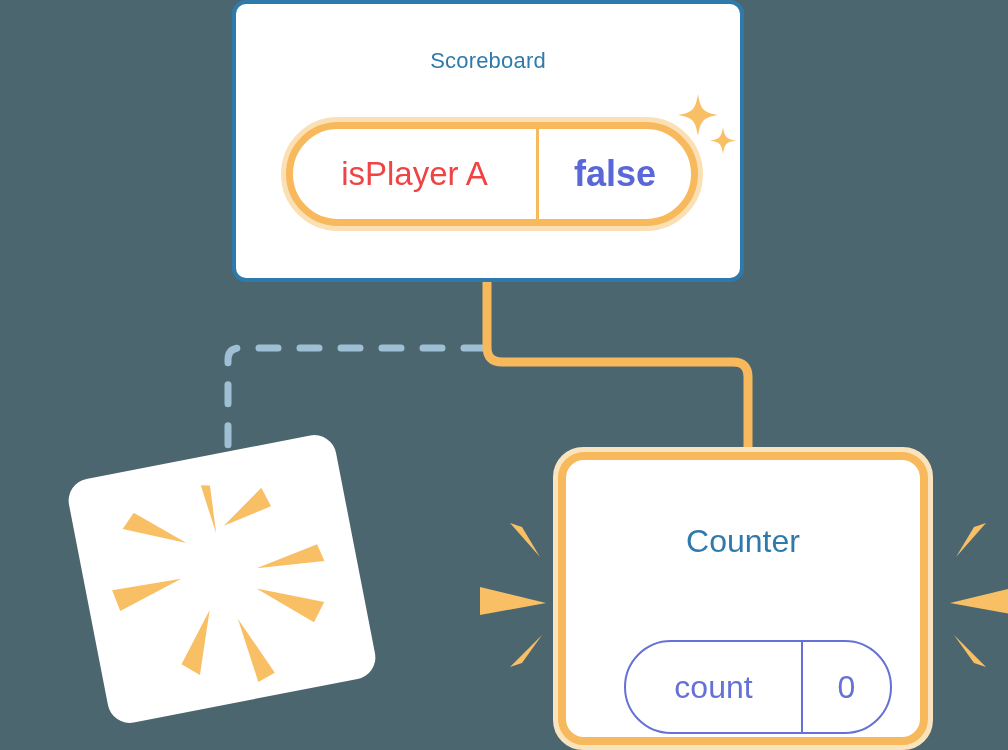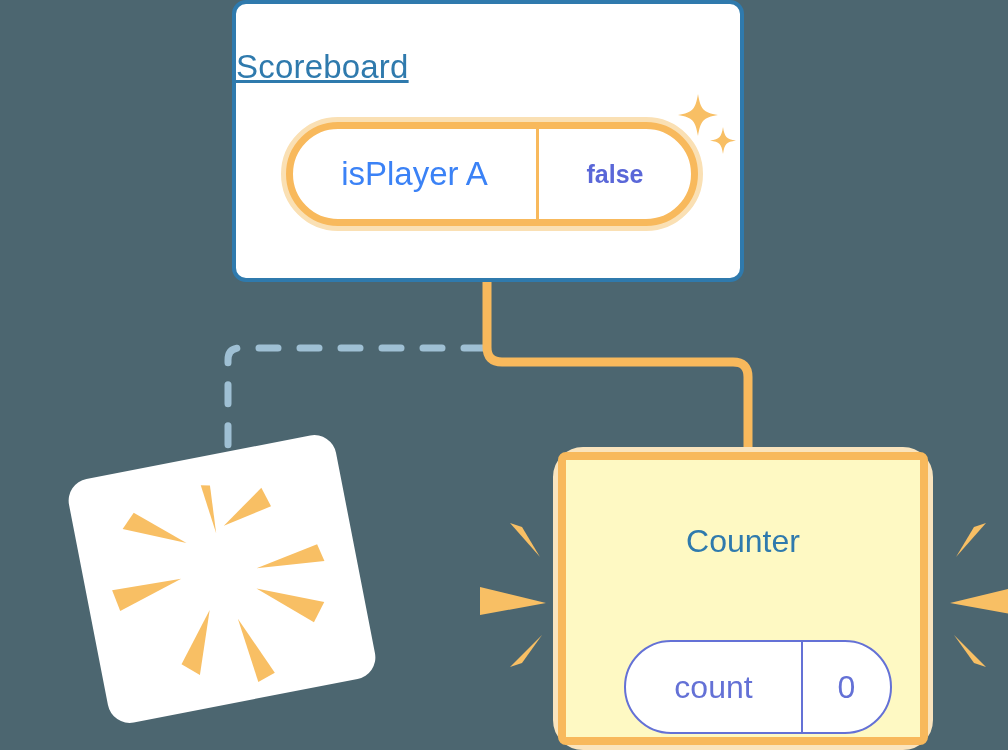--- a/index.html
+++ b/index.html
@@ -34,24 +34,24 @@
     background: #ffffff;
     border: 4px solid #2f7aad;
     border-radius: 14px;
     box-sizing: border-box;
     z-index: 4;
   }
   #scoreboard-title {
     position: absolute;
     left: 0; right: 0;
     top: 44px;
-    font-size: 33px;
+    text-align: center;
+    font-size: 22px;
     color: #2f7aad;
     letter-spacing: 0.2px;
-    text-decoration: underline;
   }
 
   
   #scoreboard-pill-wrap {
     position: absolute;
     left: 45px;
     top: 113px;
     width: 422px;
     height: 114px;
   }
@@ -73,29 +73,29 @@
     background: #ffffff;
     display: flex;
     align-items: stretch;
   }
   #scoreboard-pill-key {
     flex: 0 0 243px;
     display: flex;
     align-items: center;
     justify-content: center;
     font-size: 33px;
-    color: #3b82f6;
+    color: #ef4444;
     border-right: 3px solid #f8b95c;
   }
   #scoreboard-pill-value {
     flex: 1;
     display: flex;
     align-items: center;
     justify-content: center;
-    font-size: 25px;
+    font-size: 36px;
     font-weight: bold;
     color: #5a67d8;
   }
 
   
   #sparkles {
     position: absolute;
     left: 668px;
     top: 92px;
     width: 80px;
@@ -118,23 +118,23 @@
     left: 0; top: 0;
     width: 380px; height: 303px;
     border: 9px solid #fae4bd;
     border-radius: 30px;
     box-sizing: border-box;
   }
   #counter-inner {
     position: absolute;
     left: 5px; top: 5px;
     width: 370px; height: 293px;
-    background: #fef9c3;
+    background: #ffffff;
     border: 8px solid #f8b95c;
-    border-radius: 8px;
+    border-radius: 26px;
     box-sizing: border-box;
   }
   #counter-title {
     position: absolute;
     left: 0; right: 0;
     top: 63px;
     text-align: center;
     font-size: 32px;
     color: #2f7aad;
   }

